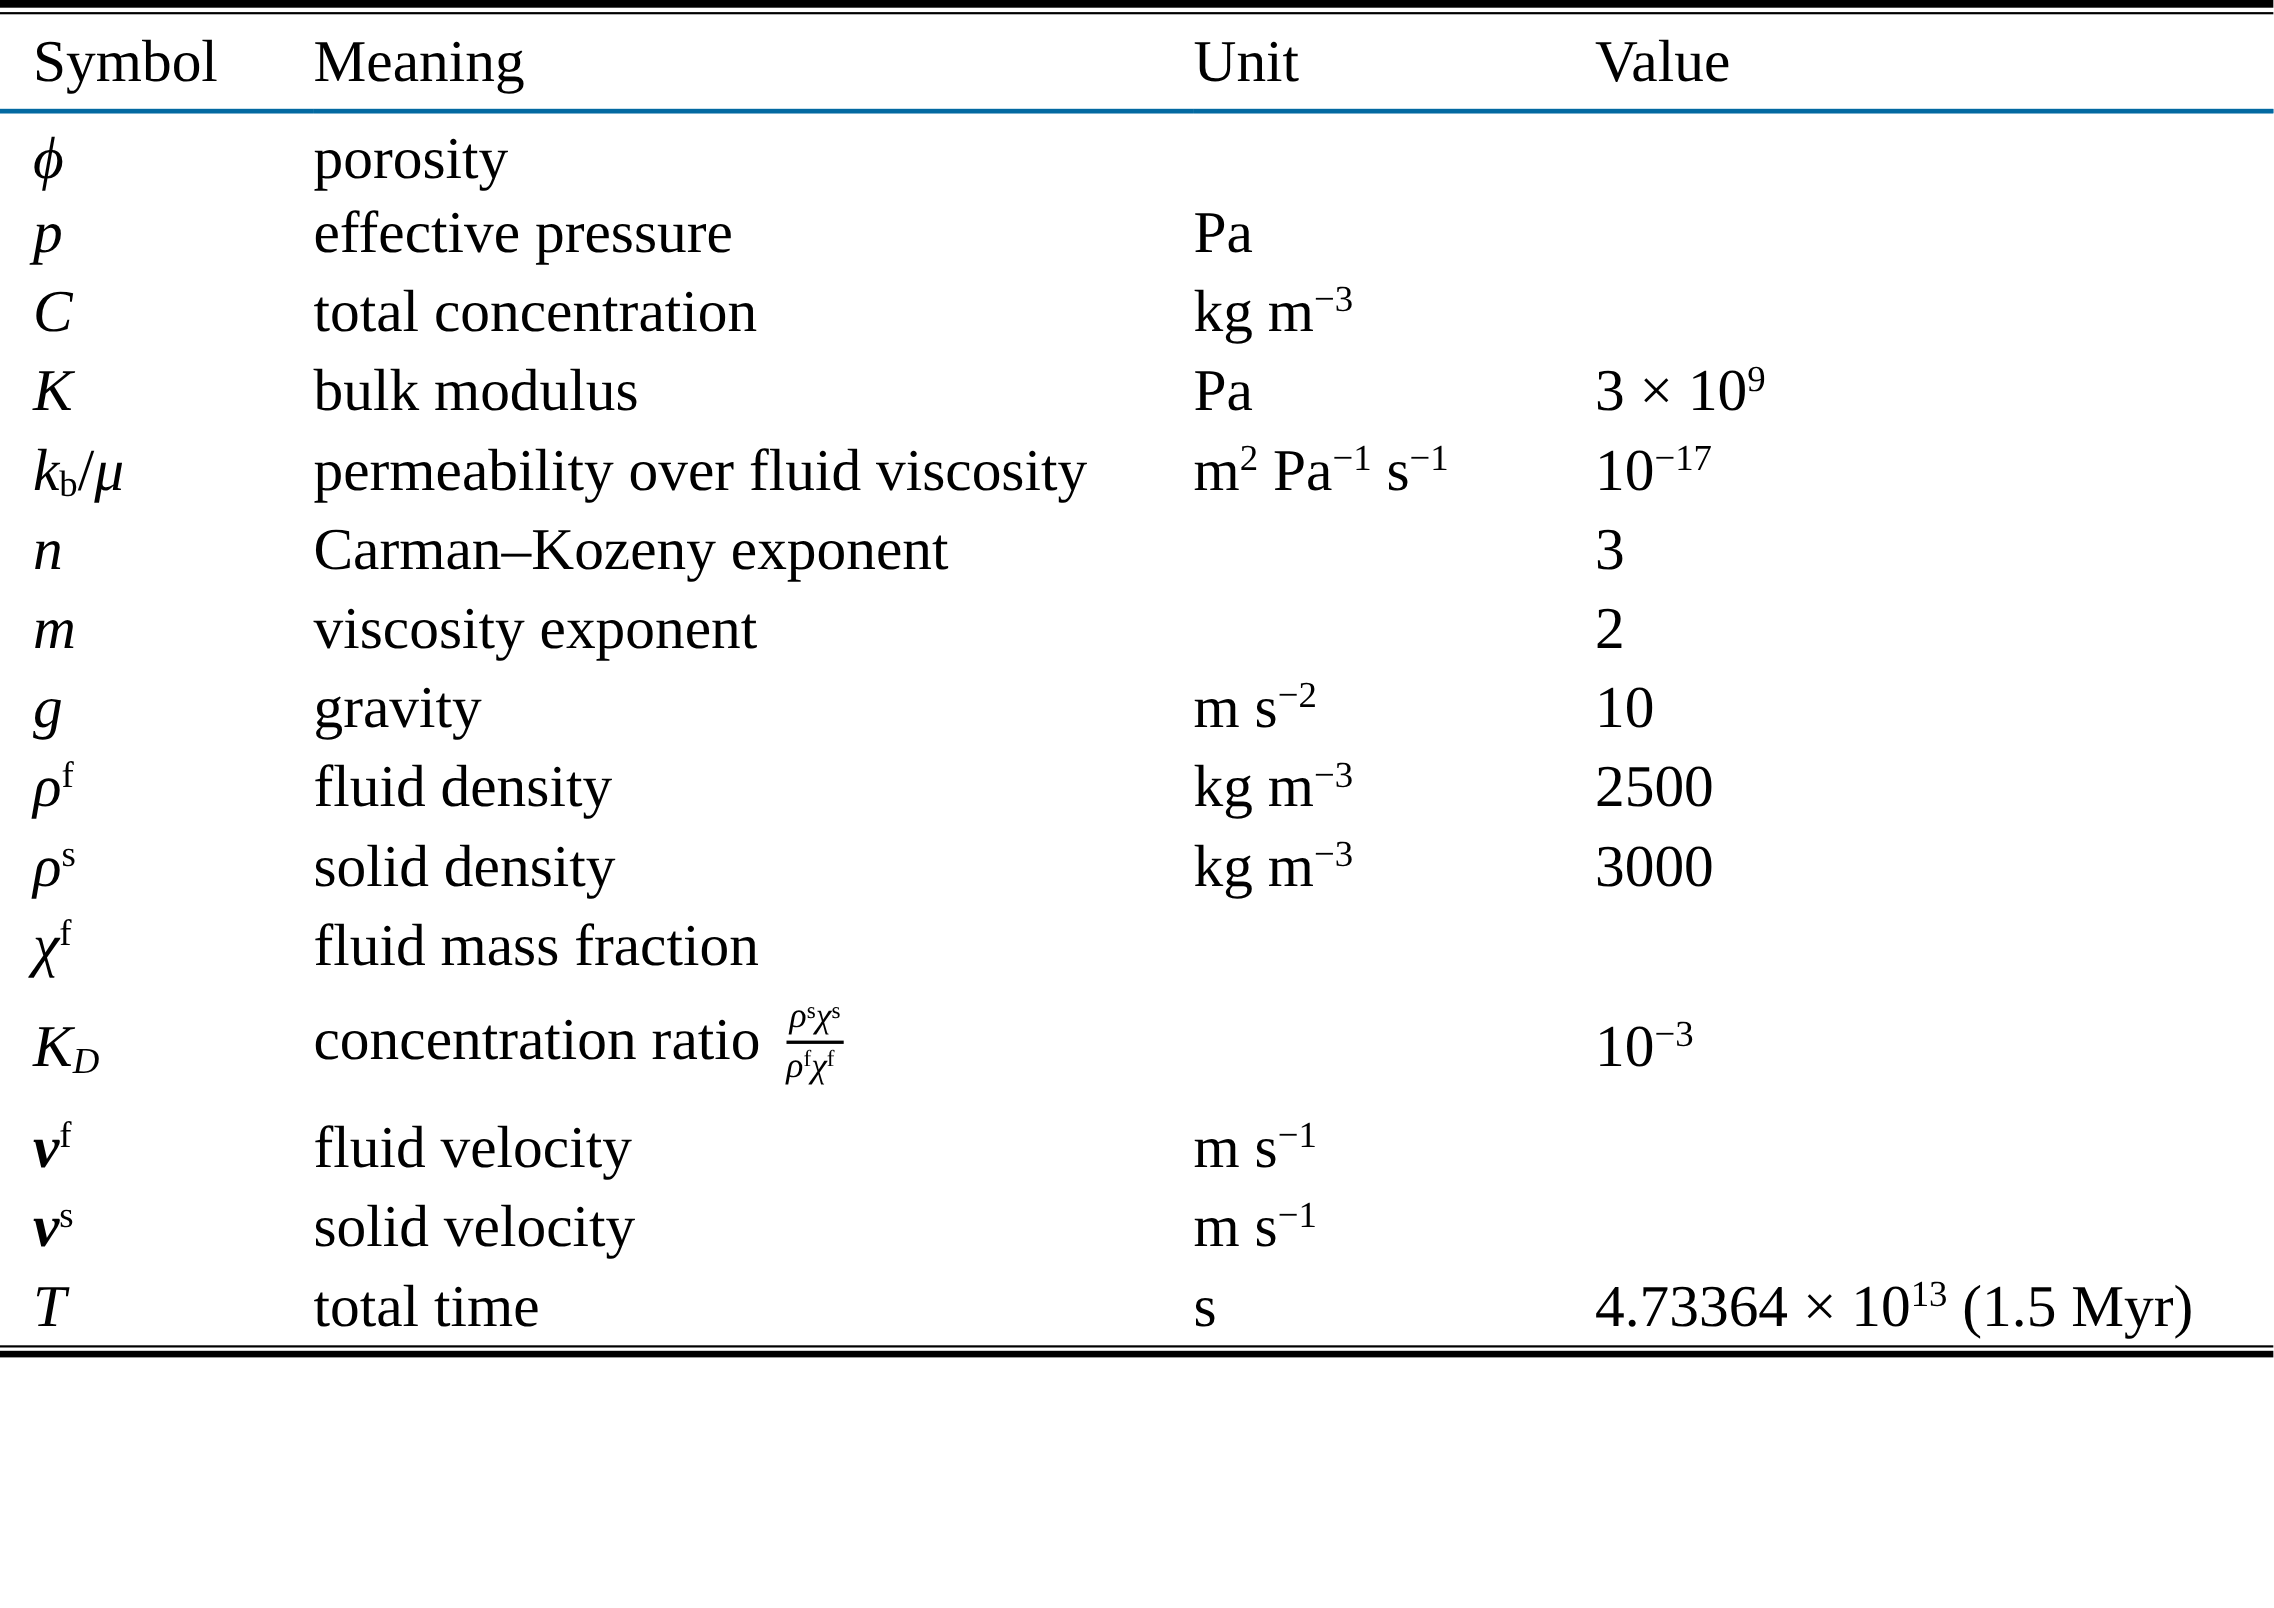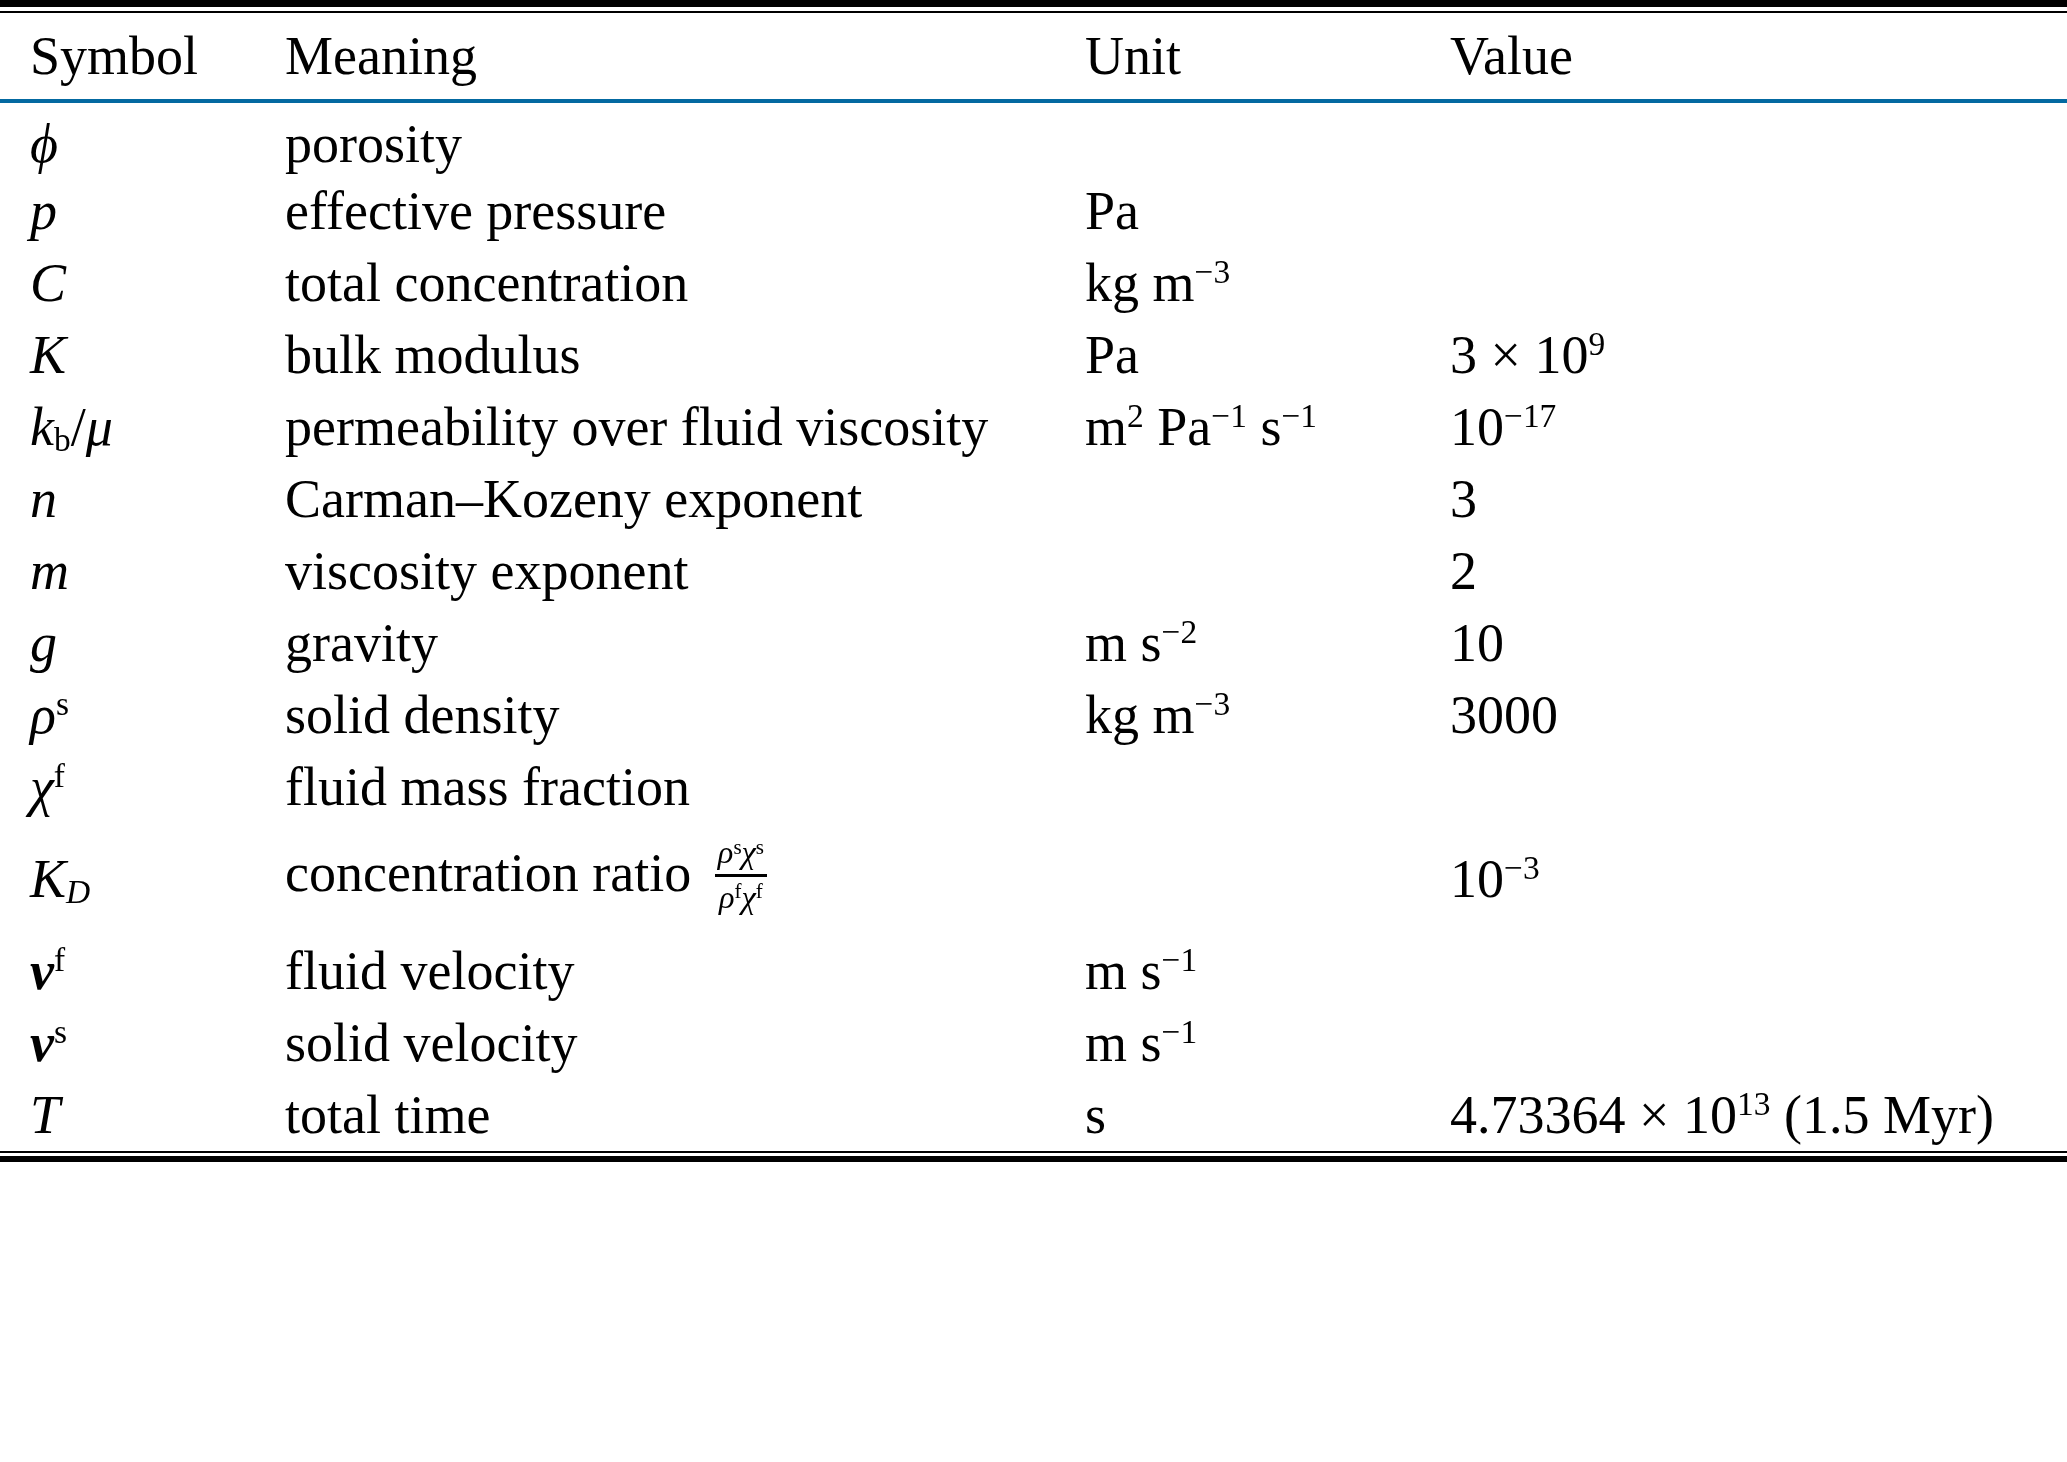--- a/index.html
+++ b/index.html
@@ -55,21 +55,20 @@
     line-height: 0;
     position: relative;
     vertical-align: baseline;
   }
   sup { top: -0.55em; }
   sub { bottom: -0.18em; }
 
   .frac {
     display: inline-block;
     vertical-align: middle;
-    text-align: center;
     font-size: 60%;
     line-height: 1.15;
     margin-left: 10px;
     position: relative;
     top: -4px;
   }
   .frac .num { display: block; border-bottom: 3px solid #000; padding: 0 3px 2px 3px; }
   .frac .den { display: block; padding-top: 2px; }
   .frac sup { font-size: 65%; top: -0.45em; }
 </style>
@@ -139,20 +138,26 @@
           <td></td>
           <td><span>2</span></td>
         </tr>
         <tr>
           <td><span class="it">g</span></td>
           <td><span>gravity</span></td>
           <td><span>m s</span><sup>−2</sup></td>
           <td><span>10</span></td>
         </tr>
         <tr>
+          <td><span class="it">ρ</span><sup>f</sup></td>
+          <td><span>fluid density</span></td>
+          <td><span>kg m</span><sup>−3</sup></td>
+          <td><span>2500</span></td>
+        </tr>
+        <tr>
           <td><span class="it">ρ</span><sup>s</sup></td>
           <td><span>solid density</span></td>
           <td><span>kg m</span><sup>−3</sup></td>
           <td><span>3000</span></td>
         </tr>
         <tr>
           <td><span class="it">χ</span><sup>f</sup></td>
           <td><span>fluid mass fraction</span></td>
           <td></td>
           <td></td>

